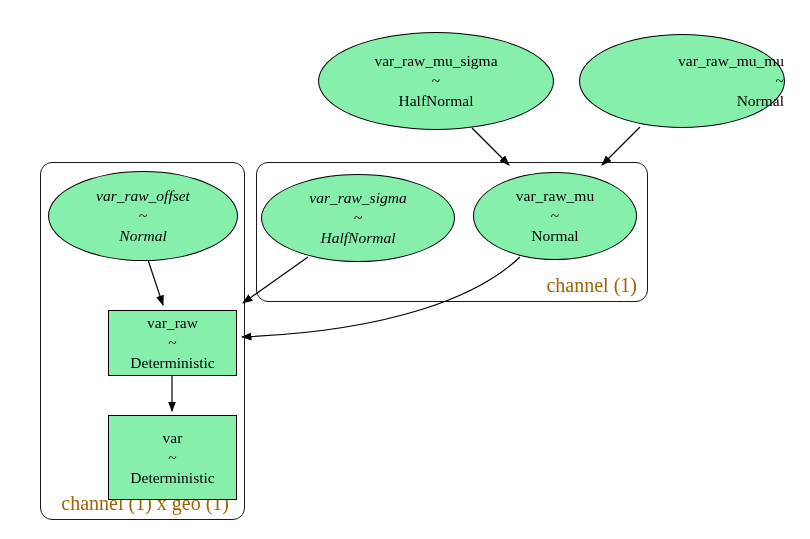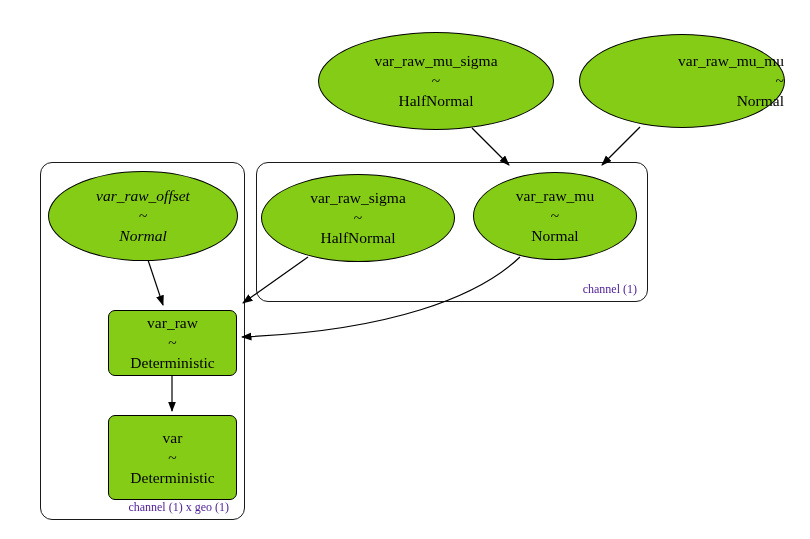--- a/index.html
+++ b/index.html
@@ -23,38 +23,38 @@
   }
   .cluster {
     position: absolute;
     border: 1px solid #1a1a1a;
     border-radius: 12px;
     background: transparent;
     z-index: 1;
   }
   .cluster-label {
     position: absolute;
-    font-size: 12px;
-    color: #4c1d95;
+    font-size: 20px;
+    color: #a16207;
     white-space: nowrap;
   }
   .node {
     position: absolute;
     box-sizing: border-box;
     border: 1px solid #000000;
-    background: #84cc16;
+    background: #86efac;
     display: flex;
     flex-direction: column;
     align-items: center;
     justify-content: center;
     z-index: 3;
     text-align: center;
   }
   .node.ellipse { border-radius: 50%; }
-  .node.rect { border-radius: 7px; }
+  .node.rect { border-radius: 0; }
   .node .line {
     font-size: 15.5px;
     line-height: 20px;
     color: #000000;
     white-space: nowrap;
   }
 </style>
 </head>
 <body>
 
@@ -93,21 +93,21 @@
     <span class="line">~</span>
     <span class="line">Normal</span>
   </div>
 
   <div class="node ellipse" style="left:48px; top:171px; width:190px; height:90px;font-style:italic;">
     <span class="line">var_raw_offset</span>
     <span class="line">~</span>
     <span class="line">Normal</span>
   </div>
 
-  <div class="node ellipse" style="left:261px; top:174px; width:194px; height:88px;">
+  <div class="node ellipse" style="left:261px; top:174px; width:194px; height:88px;font-style:italic;">
     <span class="line">var_raw_sigma</span>
     <span class="line">~</span>
     <span class="line">HalfNormal</span>
   </div>
 
   <div class="node ellipse" style="left:473px; top:172px; width:164px; height:88px;justify-content:center;">
     <span class="line">var_raw_mu</span>
     <span class="line">~</span>
     <span class="line">Normal</span>
   </div>

